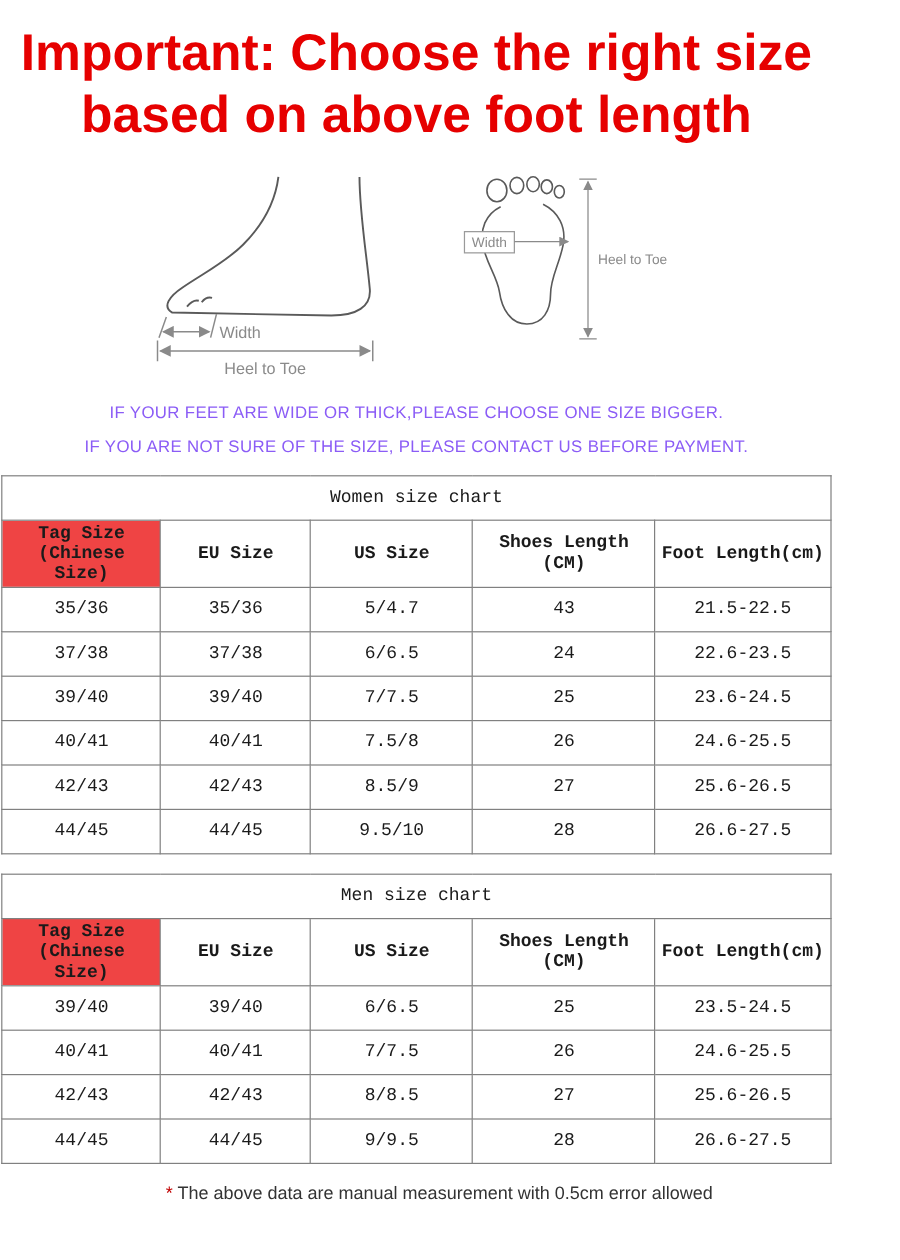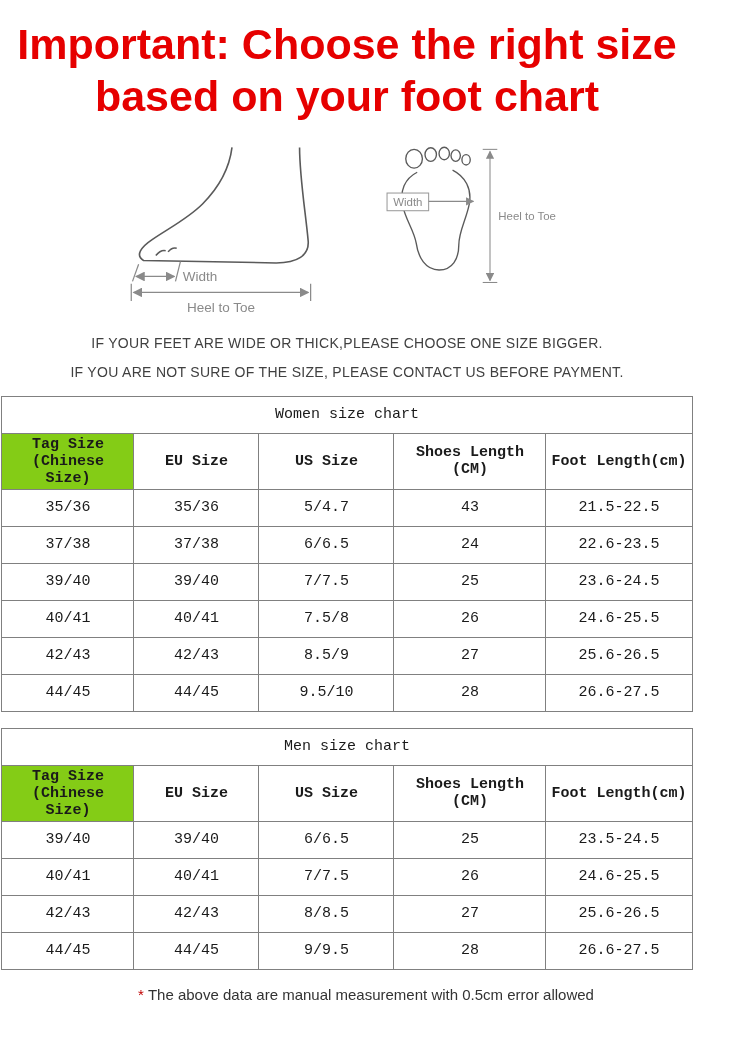--- a/index.html
+++ b/index.html
@@ -35,21 +35,21 @@
     display: flex;
     justify-content: center;
     align-items: flex-start;
     gap: 48px;
   }
   .diagram svg { display: block; }
   .meas-line { stroke: #8a8a8a; stroke-width: 1; fill: none; }
   .foot-line { stroke: #5a5a5a; stroke-width: 1.3; fill: none; }
   .meas-text { fill: #8a8a8a; font-size: 11px; font-family: "Liberation Sans", sans-serif; }
 
-  .notes { margin-top: 8px; text-align: center; color: #404040; }
+  .notes { margin-top: 8px; text-align: center; color: #8b5cf6; }
   .note-line { font-size: 14px; letter-spacing: 0.3px; }
   .note-line + .note-line { margin-top: 13px; }
 
   table.size-table {
     width: 690px;
     margin: 16px auto 0;
     border-collapse: collapse;
     table-layout: fixed;
     font-family: Liberation Mono, monospace;
   }
@@ -64,40 +64,40 @@
     font-weight: normal;
     overflow: hidden;
   }
   .chart-title-cell {
     color: #e60000;
     font-size: 22px;
     font-weight: bold;
     height: 36px;
   }
   .header-row th { font-weight: bold; height: 46px; font-size: 15px; }
-  .tag-header { background: #84cc16; }
+  .tag-header { background: #ef4444; }
   .red-header { color: #e60000; }
 
   .footer-note {
     margin-top: 16px;
     text-align: center;
     font-size: 15px;
     color: #333333;
     padding-left: 38px;
   }
   .footer-mark { color: #c00000; margin-right: 4px; }
 </style>
 </head>
 <body>
 
 <div class="page">
 
   <h1 class="main-title">
     <span>Important: Choose the right size</span><br>
-    <span>based on your foot chart</span>
+    <span>based on above foot length</span>
   </h1>
 
 
   <div class="diagrams">
 
     <div class="diagram">
       <svg width="212" height="172" viewBox="0 0 172 140">
         <defs>
           <marker id="arr1" markerWidth="8" markerHeight="8" refX="7" refY="4" orient="auto-start-reverse" markerUnits="userSpaceOnUse">
             <path d="M0,0 L8,4 L0,8 z" fill="#8a8a8a"></path>

